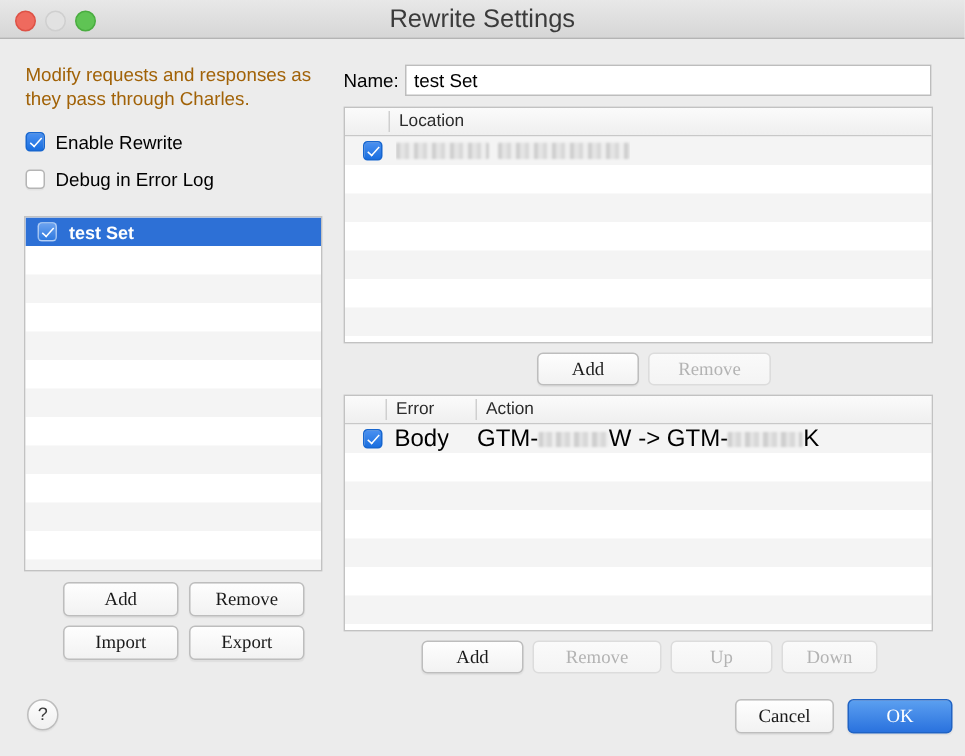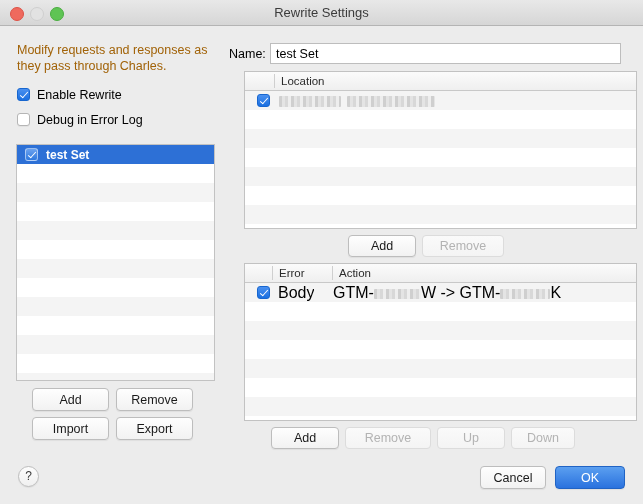--- a/index.html
+++ b/index.html
@@ -34,21 +34,21 @@
   }
   .tl-close  { left: 10px; background: #ef6a5e; border: 1px solid #dd5246; }
   .tl-min    { left: 30px; background: #e2e2e2; border: 1px solid #cfcfcf; }
   .tl-zoom   { left: 50px; background: #5fc454; border: 1px solid #4aad40; }
   .title-text {
     position: absolute;
     left: 0; top: 0;
     width: 643px;
     line-height: 25px;
     text-align: center;
-    font-size: 13px;
+    font-size: 17px;
     color: #3b3b3b;
   }
 
   
   .desc {
     position: absolute;
     left: 17px; top: 42px;
     width: 200px;
     font-size: 12.5px;
     line-height: 16px;
@@ -119,29 +119,30 @@
     background: linear-gradient(to bottom, #6ba2ef 0%, #2f79df 100%);
     border: 1px solid #ffffff80;
   }
   .set-label { font-size: 12px; }
 
   
   .btn {
     background: linear-gradient(to bottom, #fefefe 0%, #f2f2f2 100%);
     border: 1px solid #bdbdbd;
     border-radius: 4px;
-    font-family: Liberation Sans, sans-serif;
+    font-family: Liberation Serif, serif;
     font-size: 12.5px;
     color: #1a1a1a;
     box-sizing: border-box;
     text-align: center;
     box-shadow: 0 1px 1px rgba(0,0,0,0.06);
     padding: 0;
     cursor: default;
     white-space: nowrap;
+    margin-left: 10px;
   }
   .btn.disabled {
     color: #b3b3b3;
     background: linear-gradient(to bottom, #fafafa 0%, #f4f4f4 100%);
     border-color: #dcdcdc;
     box-shadow: none;
   }
   .btn.default {
     background: linear-gradient(to bottom, #5b9ff0 0%, #2a72de 100%);
     border: 1px solid #2063c4;
@@ -175,21 +176,20 @@
     line-height: 19px;
     outline: none;
   }
 
   .table {
     position: absolute;
     background: #fff;
     border: 1px solid #c2c2c2;
     box-sizing: border-box;
     overflow: hidden;
-    margin-left: 15px;
   }
   .table-loc  { left: 229px; top: 71px;  width: 393px; height: 158px; }
   .table-act  { left: 229px; top: 263px; width: 393px; height: 158px; }
 
   .thead {
     height: 18px;
     background: linear-gradient(to bottom, #fbfbfb 0%, #efefef 100%);
     border-bottom: 1px solid #c8c8c8;
     position: relative;
   }

